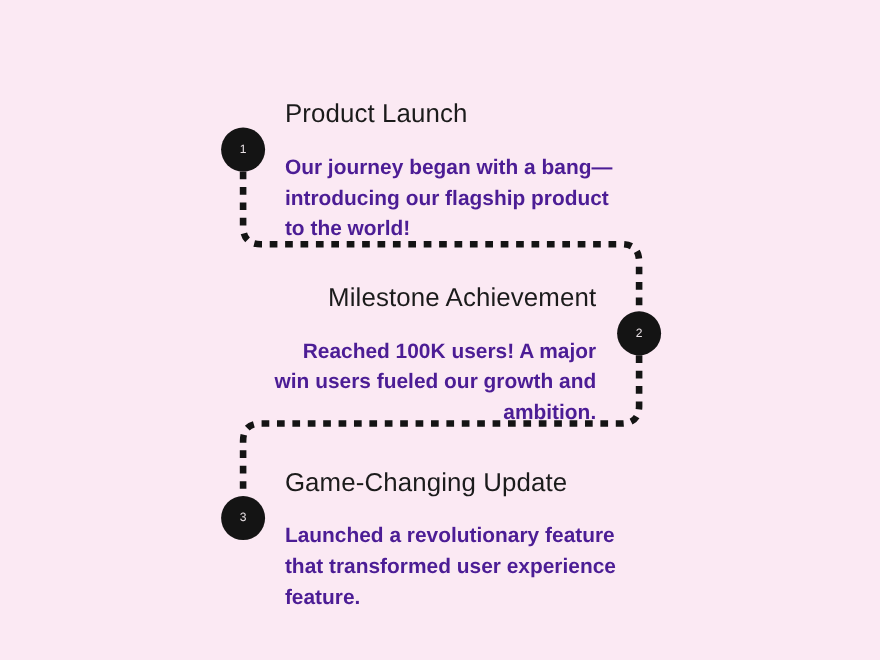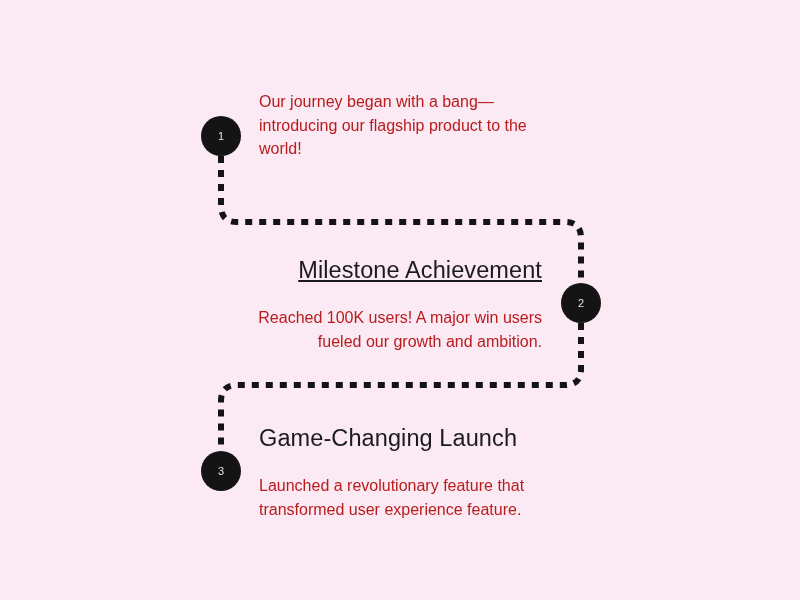--- a/index.html
+++ b/index.html
@@ -46,43 +46,43 @@
     font-size: 23.5px;
     font-weight: 300;
     letter-spacing: 0.1px;
     color: #1b1b1b;
     white-space: nowrap;
   }
 
   .step-body {
     margin: 0;
     font-family: "Liberation Sans", sans-serif;
-    font-size: 16px;
-    font-weight: 400;
+    font-size: 19px;
+    font-weight: 700;
     line-height: 1.47;
-    color: #b91c1c;
+    color: #4c1d95;
   }
 
   
   #step-1 .step-text {
     left: 259px;
     top: 90px;
     width: 300px;
     text-align: left;
   }
   #step-1 .step-title { margin-bottom: 22px; }
 
   
   #step-2 .step-text {
     left: 242px;
     top: 257px;
     width: 300px;
     text-align: right;
   }
-  #step-2 .step-title { margin-bottom: 22px; text-decoration: underline; }
+  #step-2 .step-title { margin-bottom: 22px; }
 
   
   #step-3 .step-text {
     left: 259px;
     top: 425px;
     width: 310px;
     text-align: left;
   }
   #step-3 .step-title { margin-bottom: 22px; }
 
@@ -117,40 +117,41 @@
 
   <svg id="connectors" viewBox="0 0 800 600" xmlns="http://www.w3.org/2000/svg">
 
     <path d="M 221 156 L 221 206 Q 221 222 237 222 L 565 222 Q 581 222 581 238 L 581 283" fill="none" stroke="#141414" stroke-width="6" stroke-dasharray="7 7" stroke-linecap="butt"></path>
 
     <path d="M 581 323 L 581 369 Q 581 385 565 385 L 237 385 Q 221 385 221 401 L 221 451" fill="none" stroke="#141414" stroke-width="6" stroke-dasharray="7 7" stroke-linecap="butt"></path>
   </svg>
 
   <div class="step" id="step-1">
     <div class="step-text">
+      <p class="step-title">Product Launch</p>
       <p class="step-body">Our journey began with a bang—introducing our flagship product to the world!</p>
     </div>
   </div>
   <div class="marker" id="marker-1">
     <span class="marker-number">1</span>
   </div>
 
   <div class="step" id="step-2">
     <div class="step-text">
       <p class="step-title">Milestone Achievement</p>
       <p class="step-body">Reached 100K users! A major win users fueled our growth and ambition.</p>
     </div>
   </div>
   <div class="marker" id="marker-2">
     <span class="marker-number">2</span>
   </div>
 
   <div class="step" id="step-3">
     <div class="step-text">
-      <p class="step-title">Game-Changing Launch</p>
+      <p class="step-title">Game-Changing Update</p>
       <p class="step-body">Launched a revolutionary feature that transformed user experience feature.</p>
     </div>
   </div>
   <div class="marker" id="marker-3">
     <span class="marker-number">3</span>
   </div>
 
 </div>
 
 </body></html>

